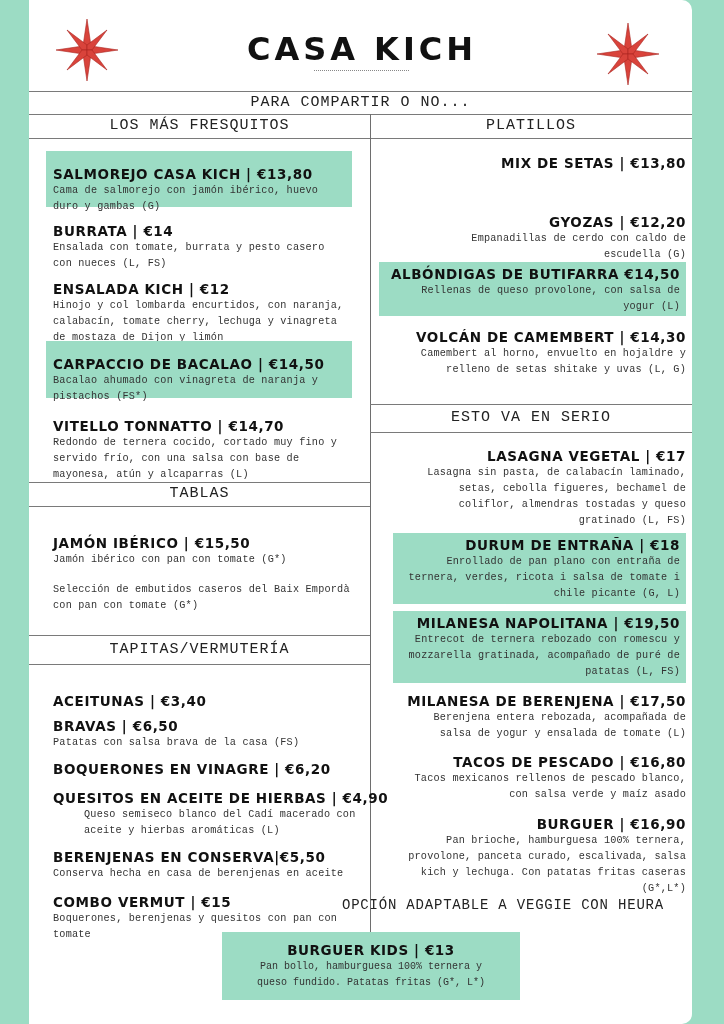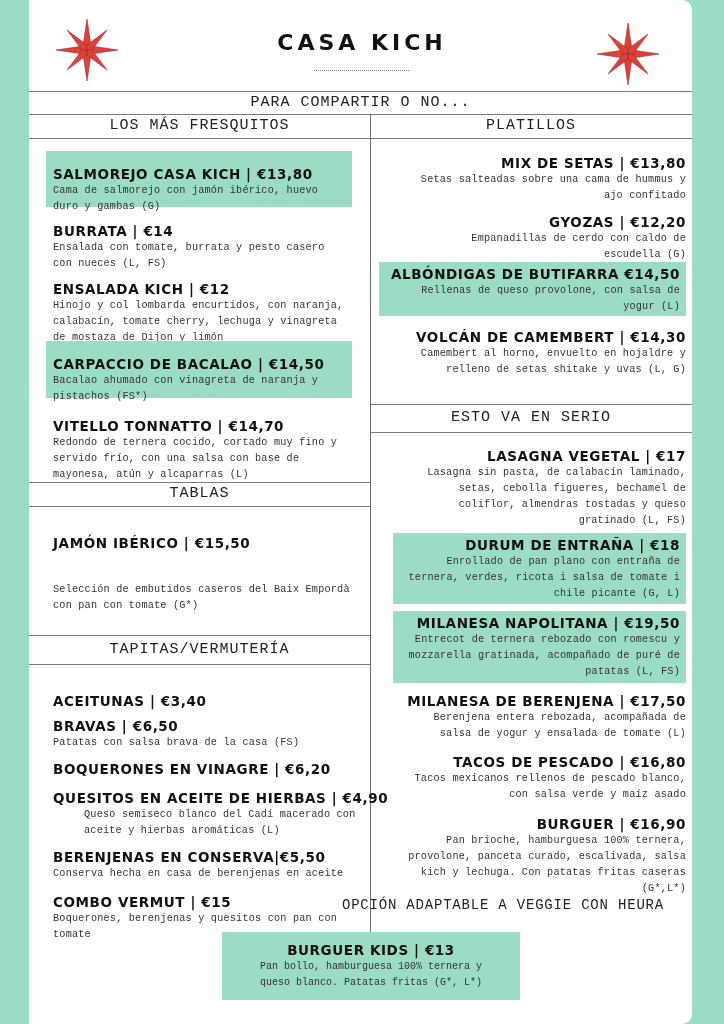--- a/index.html
+++ b/index.html
@@ -7,21 +7,21 @@
   body { background: #9cdcc4; position: relative; font-family: "Liberation Sans", sans-serif; }
   .page {
     position: absolute; left: 29px; top: 0; width: 663px; height: 1024px;
     background: #ffffff; border-top-right-radius: 10px; border-bottom-right-radius: 10px;
   }
   .star { position: absolute; width: 64px; height: 64px; }
   .star.left { left: 55px; top: 18px; }
   .star.right { left: 596px; top: 22px; }
   .title {
     position: absolute; left: 0; width: 724px; top: 30px; text-align: center;
-    font-family: "DejaVu Sans", sans-serif; font-weight: bold; font-size: 22px;
+    font-family: "DejaVu Sans", sans-serif; font-weight: bold; font-size: 32px;
     letter-spacing: 4px; color: #111;
   }
   .title-underline {
     position: absolute; left: 314px; top: 70px; width: 95px; border-top: 1px dotted #888;
   }
   .hline { position: absolute; height: 0; border-top: 1.5px solid #7a7a7a; }
   .vline { position: absolute; width: 0; border-left: 1.5px solid #6e6e6e; }
   .section-title {
     position: absolute; font-family: "Liberation Mono", monospace; font-size: 15px;
     letter-spacing: 1px; color: #222; text-align: center;
@@ -111,20 +111,21 @@
     <div class="name">VITELLO TONNATTO | €14,70</div>
     <div class="desc">Redondo de ternera cocido, cortado muy fino y servido frío, con una salsa con base de mayonesa, atún y alcaparras (L)</div>
   </div>
 
   <div class="hline" style="left:29px; width:341px; top:482px;"></div>
   <div class="section-title" style="left:29px; width:341px; top:485px;">TABLAS</div>
   <div class="hline" style="left:29px; width:341px; top:506px;"></div>
 
   <div class="item" style="top:520px;">
     <div class="name">JAMÓN IBÉRICO | €15,50</div>
+    <div class="desc">Jamón ibérico con pan con tomate (G*)</div>
   </div>
   <div class="item" style="top:568px; width:320px;">
     <div class="desc">Selección de embutidos caseros del Baix Empordà con pan con tomate (G*)</div>
   </div>
 
   <div class="hline" style="left:29px; width:341px; top:635px;"></div>
   <div class="section-title" style="left:29px; width:341px; top:641px;">TAPITAS/VERMUTERÍA</div>
   <div class="hline" style="left:29px; width:341px; top:664px;"></div>
 
   <div class="item" style="top:678px;">
@@ -149,21 +150,20 @@
     <div class="name">COMBO VERMUT  |  €15</div>
     <div class="desc">Boquerones, berenjenas y quesitos con pan con tomate</div>
   </div>
 </div>
 
 <div class="right-col">
   <div class="section-title" style="left:370px; width:322px; top:117px;">PLATILLOS</div>
 
   <div class="item" style="top:151px; width:290px;">
     <div class="name">MIX DE SETAS | €13,80</div>
-    <div class="desc">Setas salteadas sobre una cama de hummus y ajo confitado</div>
   </div>
   <div class="item" style="top:210px; width:250px;">
     <div class="name">GYOZAS | €12,20</div>
     <div class="desc">Empanadillas de cerdo con caldo de escudella (G)</div>
   </div>
   <div class="item hl" style="top:262px; left:379px; right:38px; height:54px;">
     <div class="name">ALBÓNDIGAS DE BUTIFARRA €14,50</div>
     <div class="desc">Rellenas de queso provolone, con salsa de yogur (L)</div>
   </div>
   <div class="item" style="top:325px; width:300px;">
@@ -198,14 +198,14 @@
   <div class="item" style="top:812px; width:305px;">
     <div class="name">BURGUER | €16,90</div>
     <div class="desc">Pan brioche, hamburguesa 100% ternera, provolone, panceta curado, escalivada, salsa kich y lechuga. Con patatas fritas caseras (G*,L*)</div>
   </div>
   <div class="note" style="top:897px;">OPCIÓN ADAPTABLE A VEGGIE CON HEURA</div>
 </div>
 
 <div class="kids">
   <div class="name">BURGUER KIDS | €13</div>
   <div class="desc">Pan bollo, hamburguesa 100% ternera y</div>
-  <div class="desc">queso blanco. Patatas fritas (G*, L*)</div>
+  <div class="desc">queso fundido. Patatas fritas (G*, L*)</div>
 </div>
 
 </body></html>

